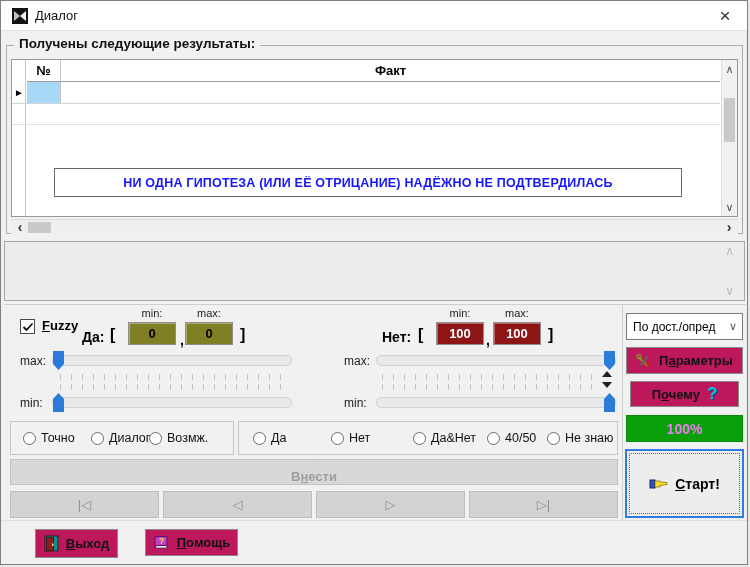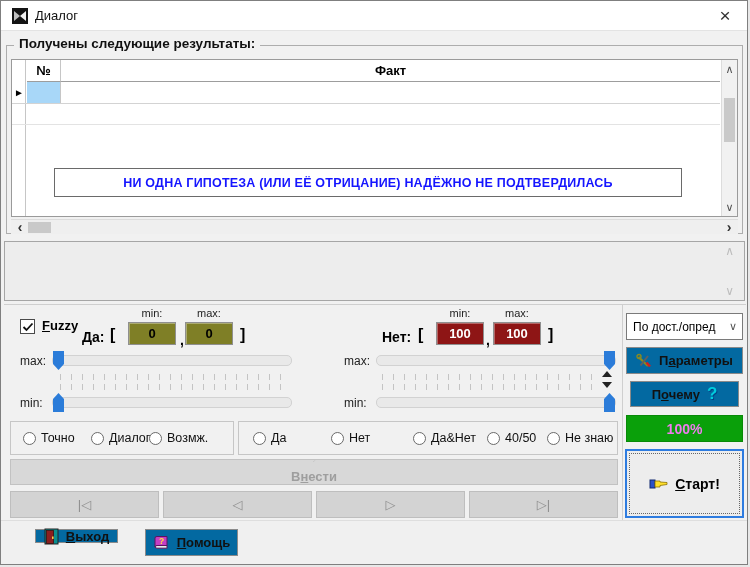--- a/index.html
+++ b/index.html
@@ -62,35 +62,35 @@
   .thumb-up { clip-path:polygon(50% 0,100% 32%,100% 100%,0 100%,0 32%); }
   .ticks { position:absolute; height:6px; background:repeating-linear-gradient(to right,#c4c4c4 0 1px,transparent 1px 11px); }
   .spin { position:absolute; width:0; height:0; border-left:5px solid transparent; border-right:5px solid transparent; }
   .spin-up { border-bottom:6px solid #222; }
   .spin-down { border-top:6px solid #222; }
 
   .radio-group { position:absolute; top:116px; height:34px; border:1px solid #c6c6c6; }
   .radio { position:absolute; top:9px; display:flex; align-items:center; gap:5px; font-size:12.5px; color:#111; white-space:nowrap; }
   .radio .circ { width:13px; height:13px; border:1px solid #6a6a6a; border-radius:50%; background:#fff; flex:0 0 auto; }
 
-  .btn { display:flex; align-items:center; justify-content:center; gap:7px; background:#0369a1; border:1px solid #8a8a8a; font-size:13px; font-weight:bold; color:#111; }
+  .btn { display:flex; align-items:center; justify-content:center; gap:7px; background:#be185d; border:1px solid #8a8a8a; font-size:13px; font-weight:bold; color:#111; }
   .btn-disabled { background:#d8d8d8; border:1px solid #c2c2c2; color:#9e9e9e; }
   .enter-btn { position:absolute; left:6px; top:154px; width:608px; height:26px;flex-direction:column; }
   .nav-btn { position:absolute; top:186px; width:149px; height:27px; background:#d3d3d3; border:1px solid #bebebe; color:#8f8f8f; font-size:13px; display:flex; align-items:center; justify-content:center; }
 
   .mode-select { position:absolute; left:622px; top:8px; width:117px; height:27px; background:#fff; border:1px solid #7a7a7a; font-size:12px; display:flex; align-items:center; padding:0 16px 0 6px; white-space:nowrap; overflow:hidden; }
   .mode-chevron { position:absolute; right:5px; top:6px; font-size:11px; color:#555; }
   .params-btn { position:absolute; left:622px; top:42px; width:117px; height:27px; }
   .why-btn { position:absolute; left:626px; top:76px; width:109px; height:26px; }
   .q-glyph { color:#00ccdd; font-size:17px; font-weight:bold; text-shadow:1px 1px 0 #004488; }
   .progress-badge { position:absolute; left:622px; top:110px; width:117px; height:27px; background:#0aa00a; border:1px solid #088a08; display:flex; align-items:center; justify-content:center; font-size:14px; font-weight:bold; color:#ef7cef; }
   .start-btn { position:absolute; left:621px; top:144px; width:119px; height:69px; background:#ededed; border:2px solid #2e7ce0; outline:1px dotted #666; outline-offset:-5px; display:flex; align-items:center; justify-content:center; gap:6px; font-size:14px; font-weight:bold; }
 
   .footer { position:absolute; left:0; top:519px; width:100%; height:46px; background:#f0f0f0; border-top:1px solid #dedede; }
-  .exit-btn { position:absolute; left:34px; top:8px; width:83px; height:14px; }
+  .exit-btn { position:absolute; left:34px; top:8px; width:83px; height:29px; }
   .help-btn { position:absolute; left:144px; top:8px; width:93px; height:27px; }
 
   .u { text-decoration:underline; }
 </style>
 </head>
 <body>
 
 <div class="window">
 
   <div class="titlebar">

